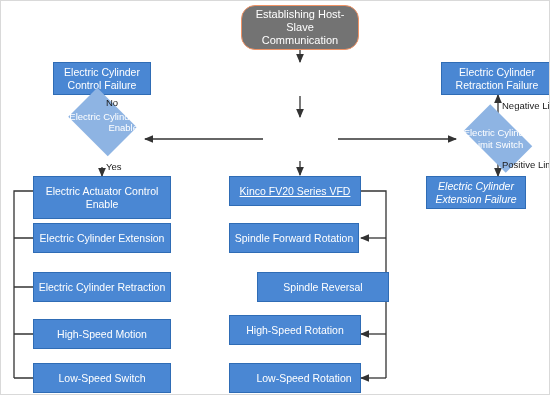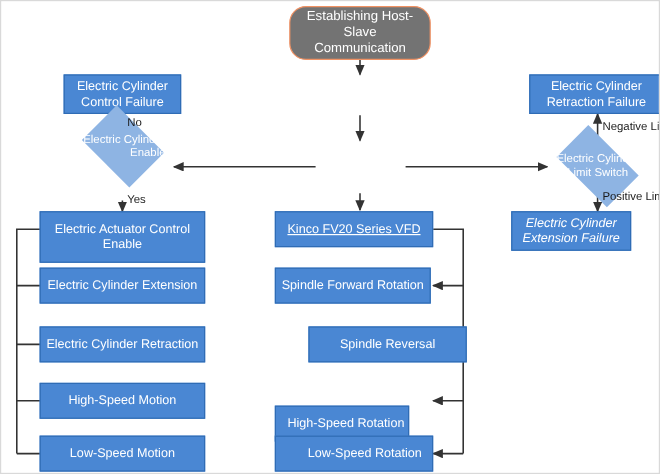--- a/index.html
+++ b/index.html
@@ -152,30 +152,30 @@
   <div class="node rect" style="left:32px;top:222px;width:138px;height:30px;">
     <span>Electric Cylinder Extension</span>
   </div>
   <div class="node rect" style="left:32px;top:318px;width:138px;height:30px;">
     <span>High-Speed Motion</span>
   </div>
   <div class="node rect" style="left:32px;top:271px;width:138px;height:30px;">
     <span>Electric Cylinder Retraction</span>
   </div>
   <div class="node rect" style="left:32px;top:362px;width:138px;height:30px;">
-    <span>Low-Speed Motion</span>
+    <span>Low-Speed Switch</span>
   </div>
 
   <div class="node rect" style="left:228px;top:222px;width:130px;height:30px;">
     <span>Spindle Forward Rotation</span>
   </div>
   <div class="node rect" style="left:228px;top:271px;width:132px;height:30px;margin-left:28px;">
     <span>Spindle Reversal</span>
   </div>
-  <div class="node rect" style="left:228px;top:337px;width:112px;height:30px;justify-content:flex-end;">
+  <div class="node rect" style="left:228px;top:314px;width:132px;height:30px;">
     <span>High-Speed Rotation</span>
   </div>
   <div class="node rect" style="left:228px;top:362px;width:132px;height:30px;padding-left:21px;">
     <span>Low-Speed Rotation</span>
   </div>
 
   <div class="node rect" style="left:440px;top:61px;width:112px;height:33px;">
     <span>Electric Cylinder Retraction Failure</span>
   </div>
 

